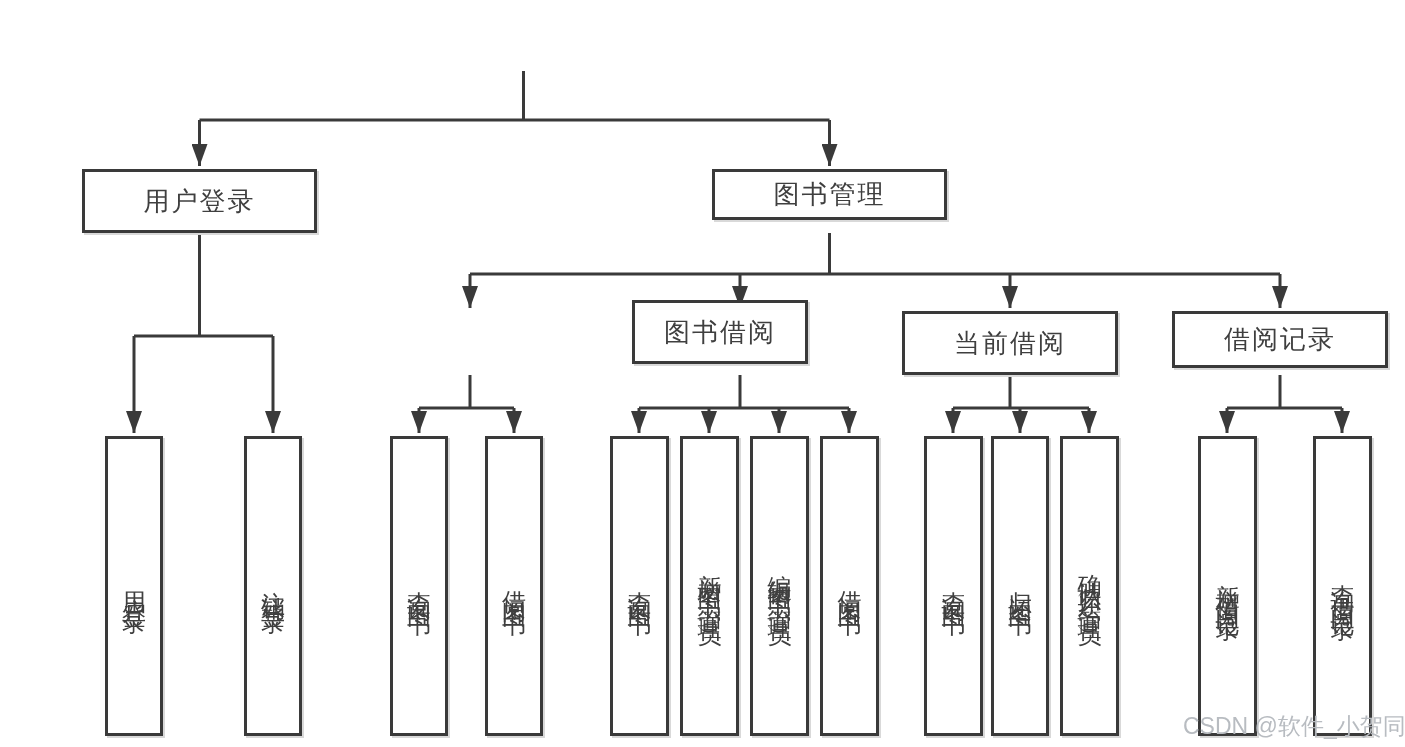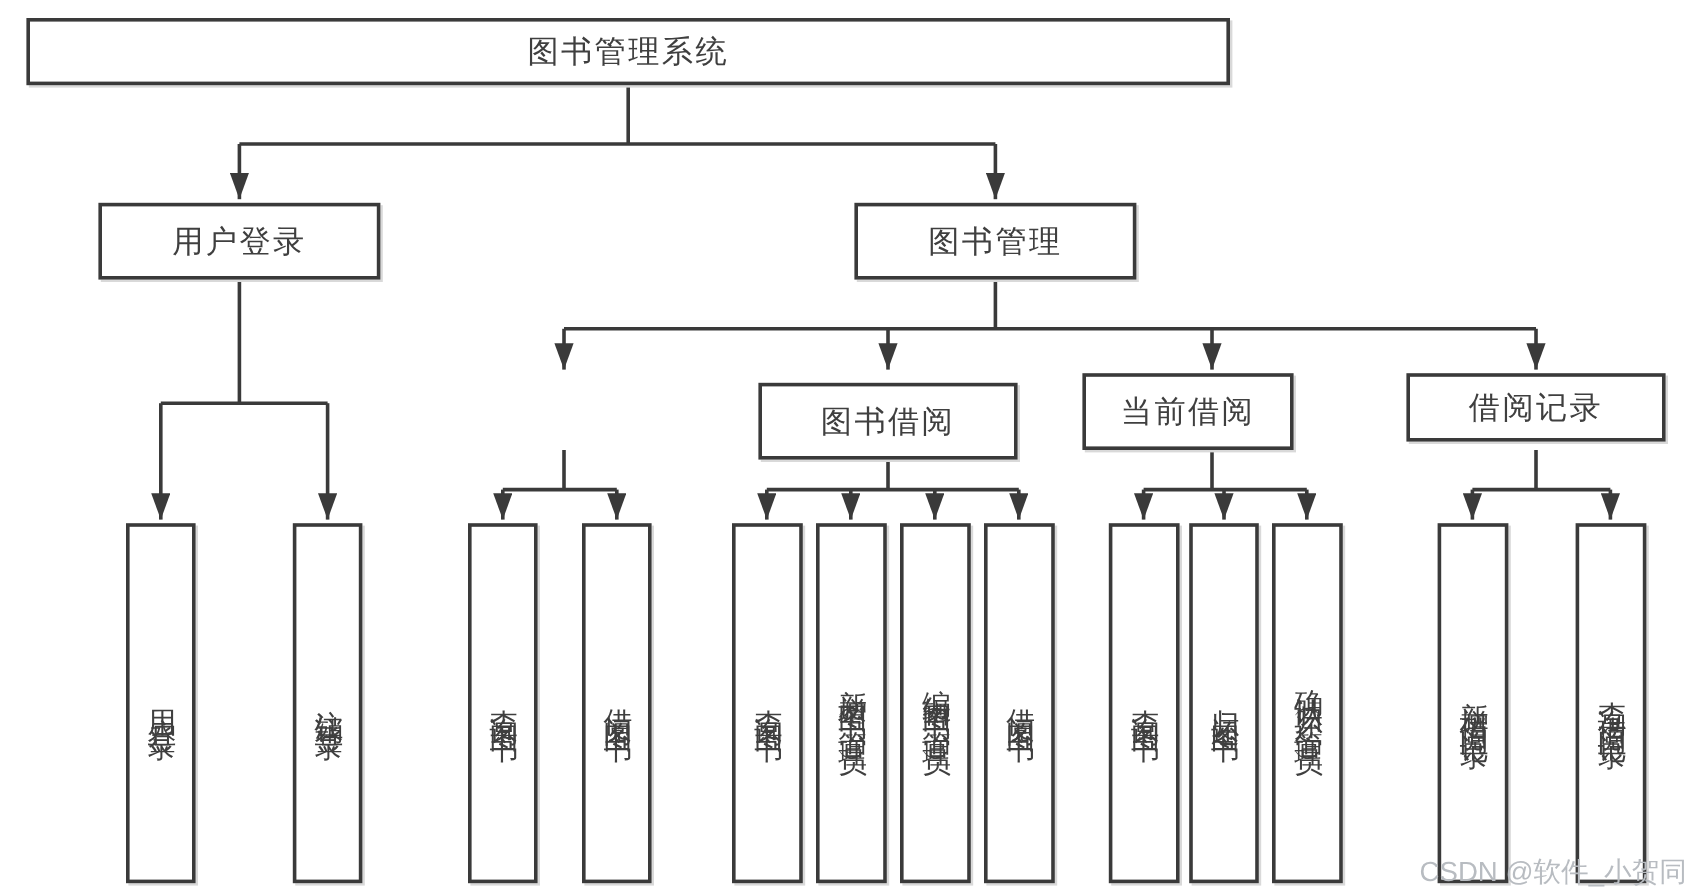--- a/index.html
+++ b/index.html
@@ -100,35 +100,32 @@
       <path d="M1020,408 V433" marker-end="url(#arw)"></path>
       <path d="M1089,408 V433" marker-end="url(#arw)"></path>
 
       <path d="M1280,375 V408"></path>
       <path d="M1227,408 H1342"></path>
       <path d="M1227,408 V433" marker-end="url(#arw)"></path>
       <path d="M1342,408 V433" marker-end="url(#arw)"></path>
     </g>
   </svg>
 
-  <div class="box h" style="left:22px;top:15px;width:1003px;height:56px">
-    <span>图书管理系统</span>
-  </div>
 
   <div class="box h" style="left:82px;top:169px;width:235px;height:64px">
     <span>用户登录</span>
   </div>
-  <div class="box h" style="left:712px;top:169px;width:235px;height:64px">
+  <div class="box h" style="left:712px;top:169px;width:235px;height:51px">
     <span>图书管理</span>
   </div>
 
-  <div class="box h" style="left:632px;top:319px;width:216px;height:64px">
+  <div class="box h" style="left:632px;top:300px;width:176px;height:64px">
     <span>图书借阅</span>
   </div>
-  <div class="box h" style="left:902px;top:311px;width:176px;height:64px">
+  <div class="box h" style="left:902px;top:311px;width:216px;height:64px">
     <span>当前借阅</span>
   </div>
   <div class="box h" style="left:1172px;top:311px;width:216px;height:57px">
     <span>借阅记录</span>
   </div>
 
   <div class="box v" style="left:105px;top:436px;width:58px;height:300px">
     <span>用户登录</span>
   </div>
   <div class="box v" style="left:244px;top:436px;width:58px;height:300px">

